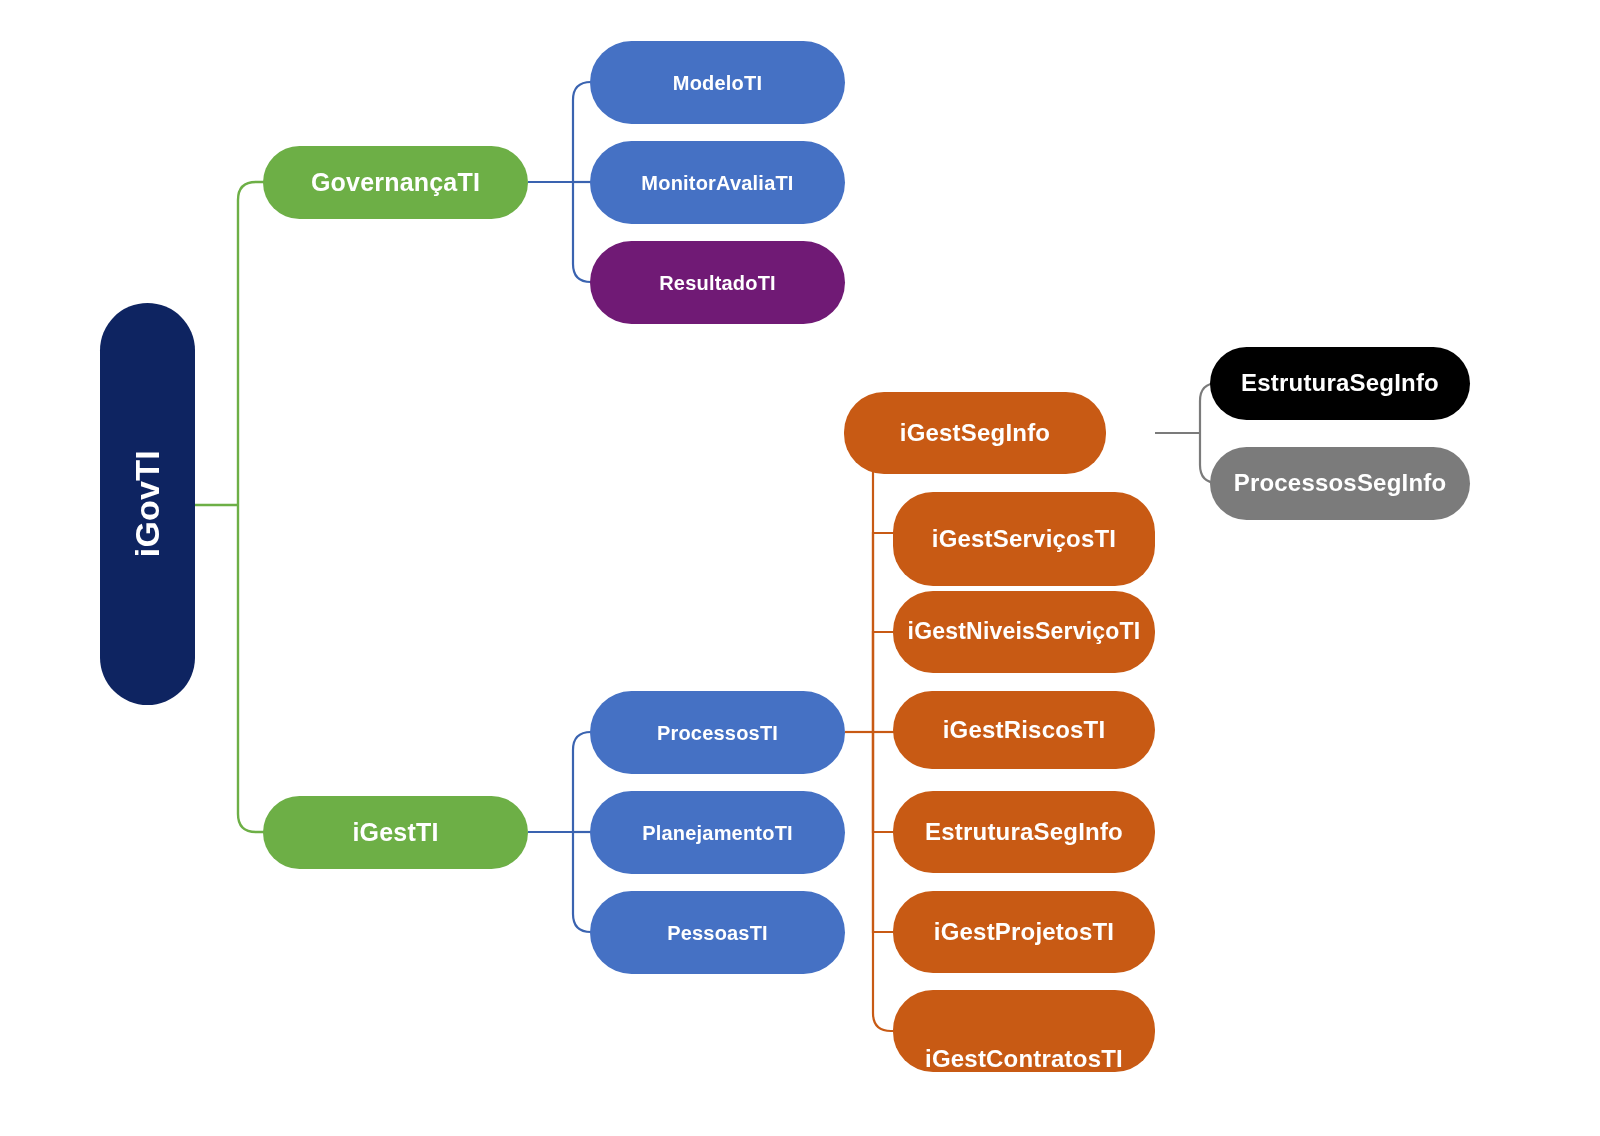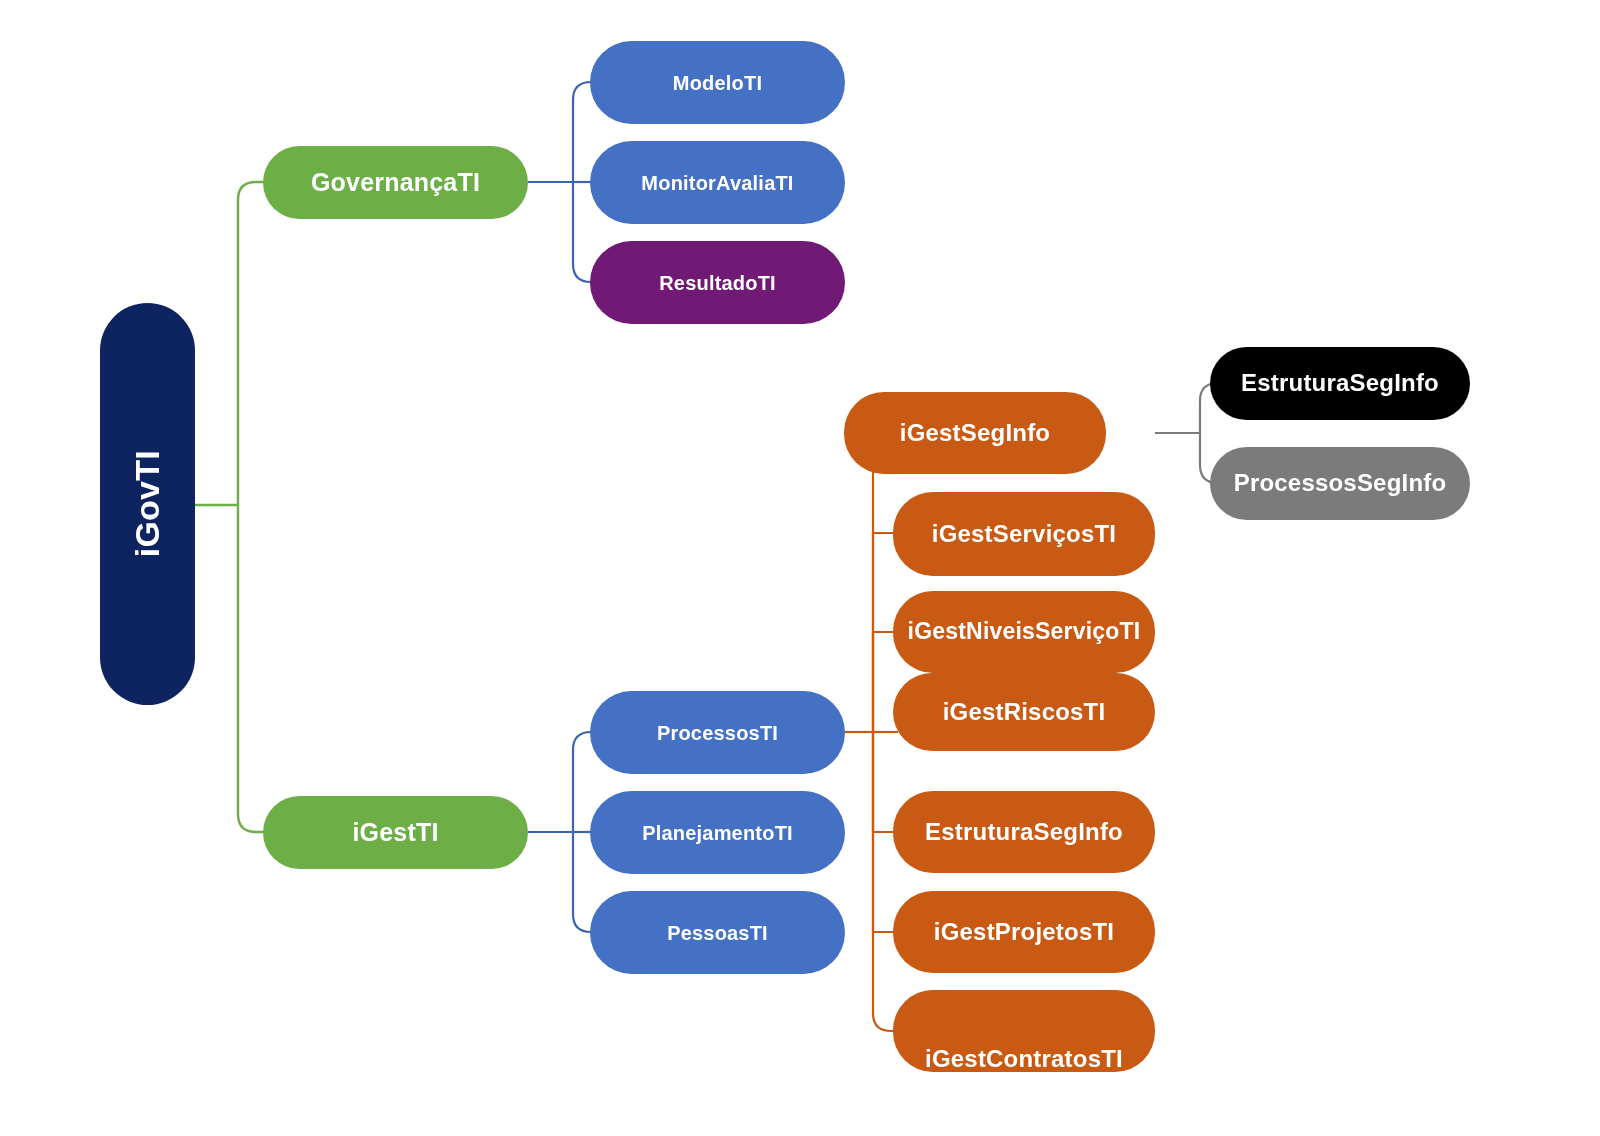--- a/index.html
+++ b/index.html
@@ -149,29 +149,29 @@
   </div>
 
   <div class="node node-lvl2" style="left:590px; top:891px; width:255px; height:83px; background:#4571C4;text-align:center;">
     <span class="node-label">PessoasTI</span>
   </div>
 
   <div class="node node-lvl3" style="left:844px; top:392px; width:262px; height:82px; background:#C85A14;">
     <span class="node-label">iGestSegInfo</span>
   </div>
 
-  <div class="node node-lvl3" style="left:893px; top:492px; width:262px; height:84px; background:#C85A14;">
+  <div class="node node-lvl3" style="left:893px; top:492px; width:262px; height:94px; background:#C85A14;">
     <span class="node-label">iGestServiçosTI</span>
   </div>
 
   <div class="node node-lvl3" style="left:893px; top:591px; width:262px; height:82px; background:#C85A14; font-size:23px;">
     <span class="node-label">iGestNiveisServiçoTI</span>
   </div>
 
-  <div class="node node-lvl3" style="left:893px; top:673px; width:262px; height:78px; background:#C85A14;align-items:center;">
+  <div class="node node-lvl3" style="left:893px; top:691px; width:262px; height:78px; background:#C85A14;align-items:center;">
     <span class="node-label">iGestRiscosTI</span>
   </div>
 
   <div class="node node-lvl3" style="left:893px; top:791px; width:262px; height:82px; background:#C85A14;">
     <span class="node-label">EstruturaSegInfo</span>
   </div>
 
   <div class="node node-lvl3" style="left:893px; top:891px; width:262px; height:82px; background:#C85A14;">
     <span class="node-label">iGestProjetosTI</span>
   </div>

